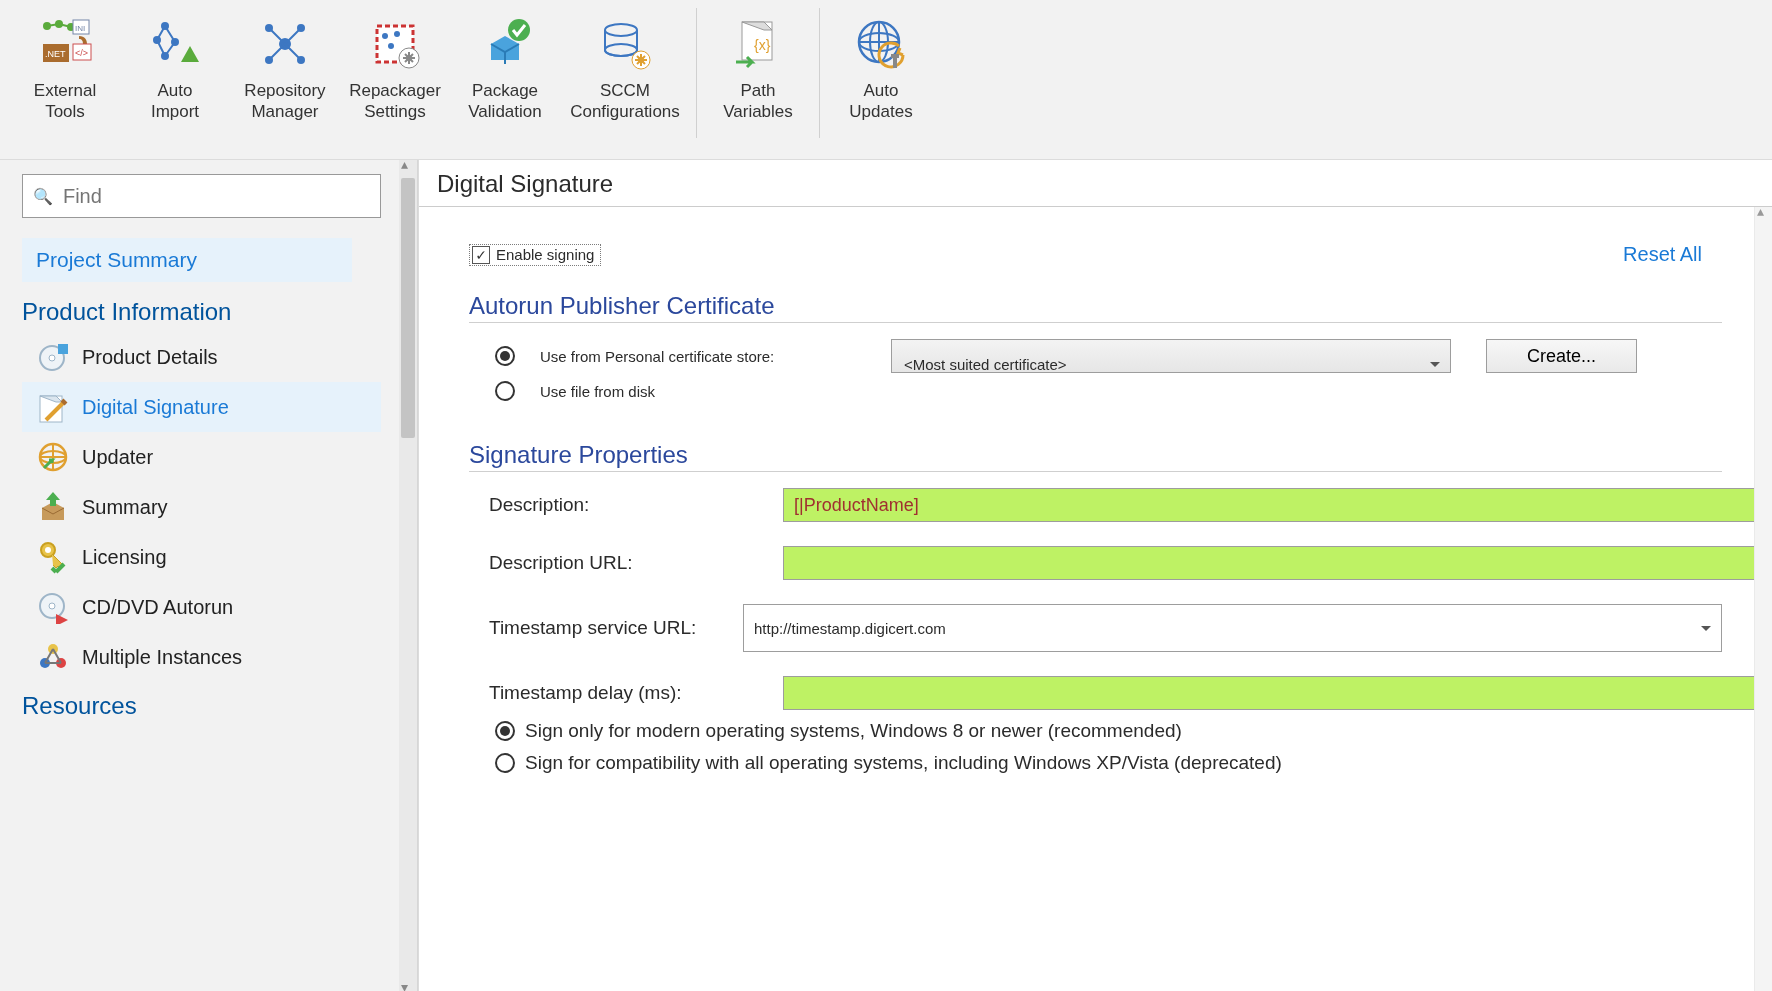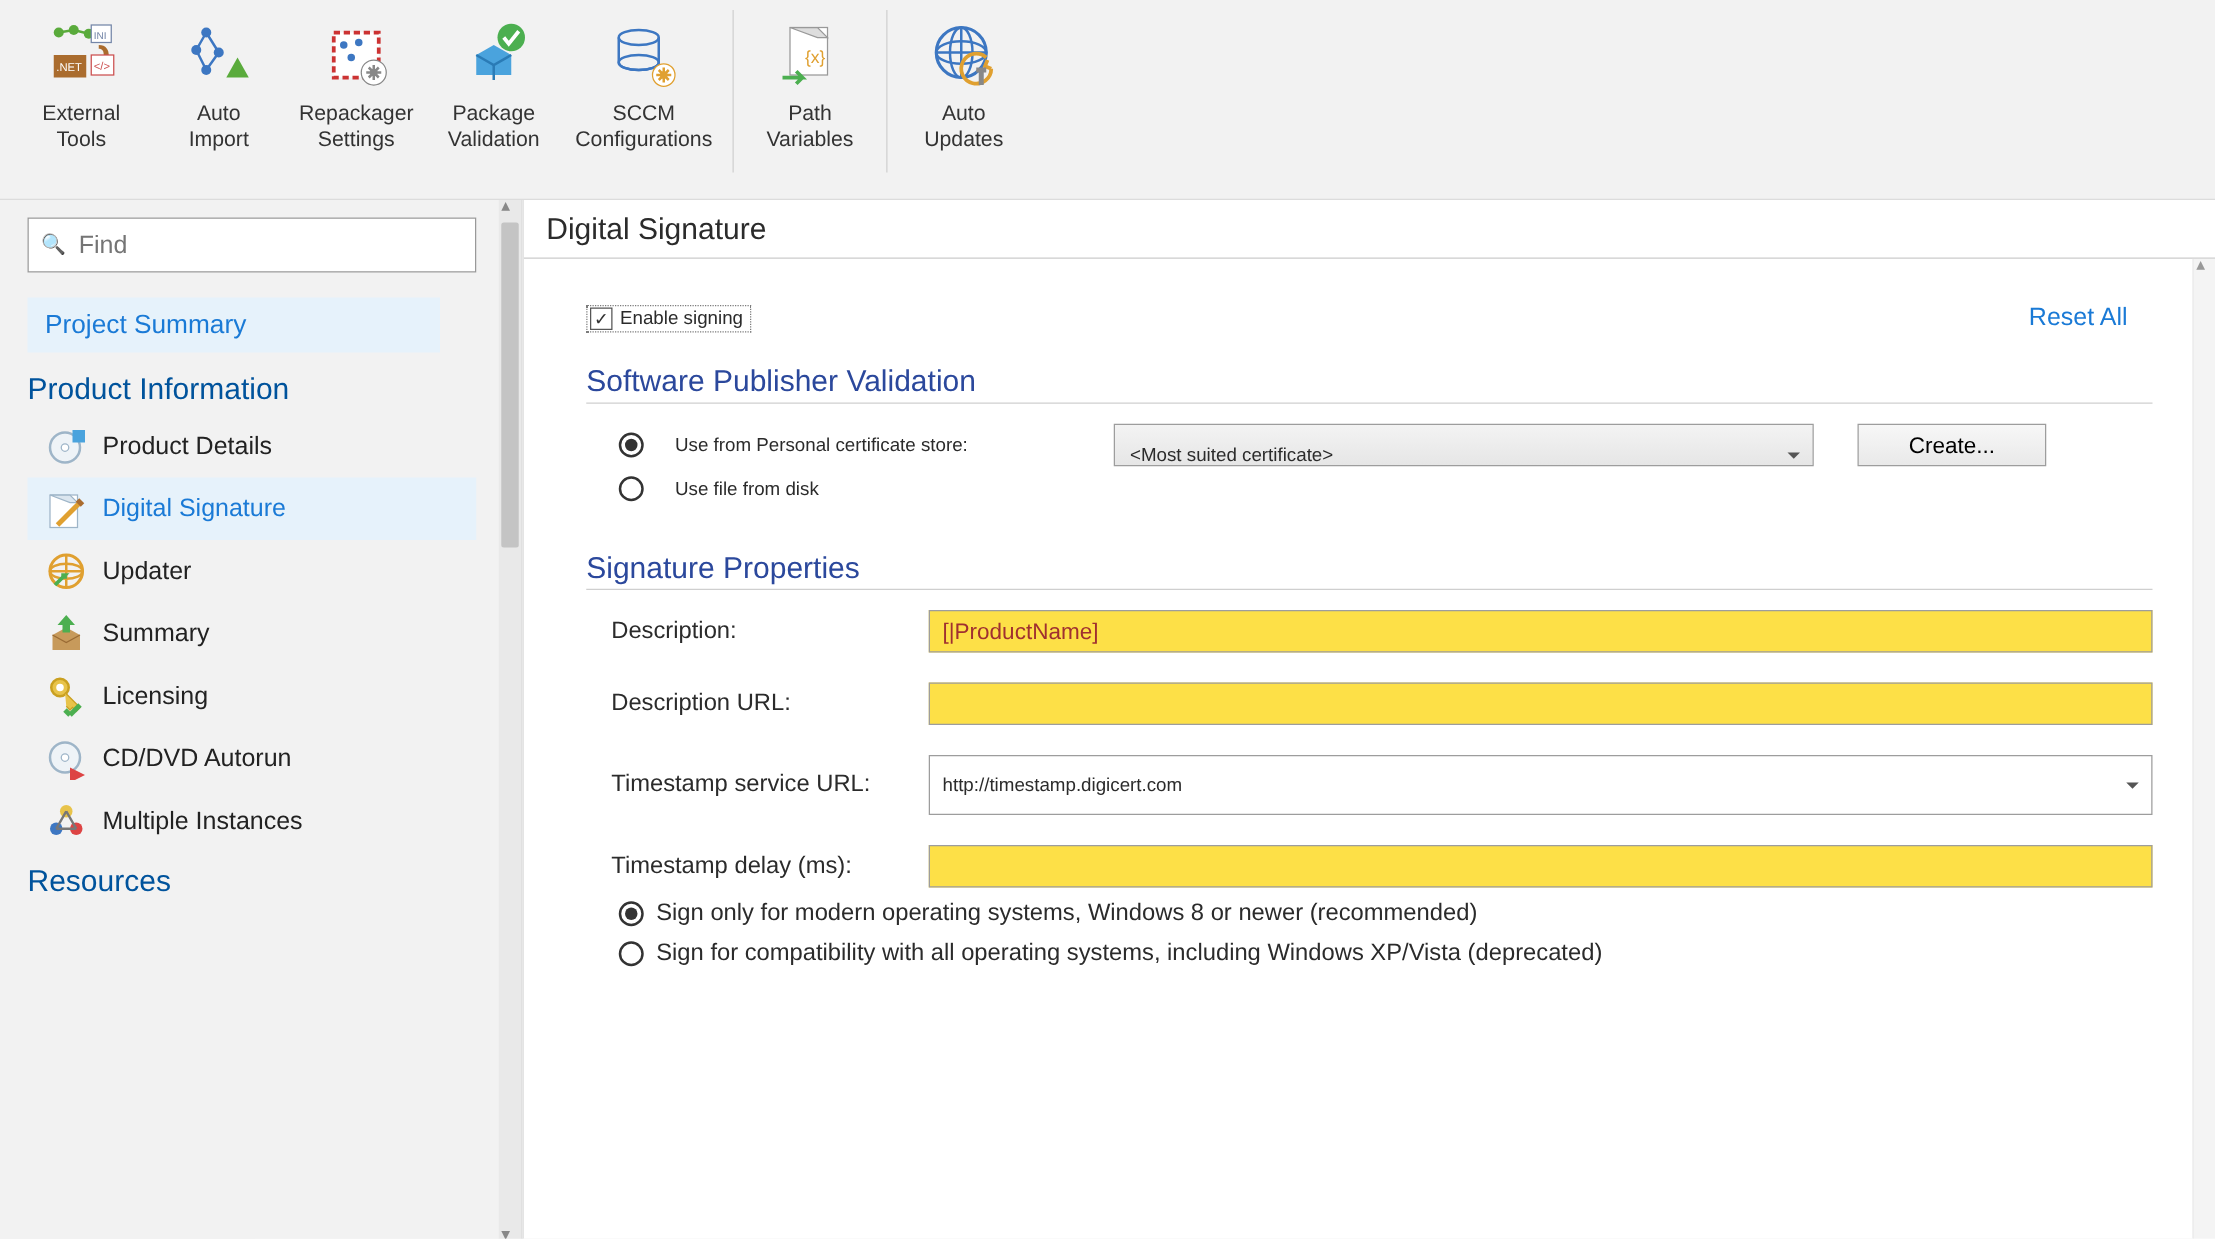--- a/index.html
+++ b/index.html
@@ -251,21 +251,22 @@
     align-items: center;
     gap: 24px;
   }
   .grid label { font-size: 19px; }
   .txt {
     height: 34px;
     border: 1px solid #9d9d9d;
     padding: 0 10px;
     font-size: 18px;
     width: 100%;
-    background:#fde047;
+    background:#bef264;
+    margin-left:40px;
   }
   .txt.red { color: var(--red-var); }
   .select-field {
     height: 48px;
     border: 1px solid #9d9d9d;
     padding: 0 10px;
     display:flex;align-items:center;justify-content:space-between;
     background:#fff;
   }
   .select-field .chev { border: 5px solid transparent; border-top-color:#555; margin-top:5px; }
@@ -308,20 +309,35 @@
             <circle cx="18" cy="40" r="4" fill="#3d77c2"></circle>
           <path d="M18 10 L10 24 M18 10 L28 26 M10 24 L18 40 M28 26 L18 40" stroke="#3d77c2" stroke-width="2"></path>
           <path d="M34 46 L52 46 L43 30 Z" fill="#5aab3c"></path>
         </svg>
       </div>
       <div class="tool-label">Auto<br>Import</div>
     </div>
     <div class="tool-btn">
       <div class="icon-box">
         <svg width="56" height="56" viewBox="0 0 56 56">
+          <circle cx="28" cy="28" r="6" fill="#3d77c2"></circle>
+          <g fill="#3d77c2">
+              <circle cx="12" cy="12" r="4"></circle>
+              <circle cx="44" cy="12" r="4"></circle>
+              <circle cx="12" cy="44" r="4"></circle>
+              <circle cx="44" cy="44" r="4"></circle>
+            </g>
+          <path d="M28 28 L12 12 M28 28 L44 12 M28 28 L12 44 M28 28 L44 44" stroke="#3d77c2" stroke-width="2"></path>
+        </svg>
+      </div>
+      <div class="tool-label">Repository<br>Manager</div>
+    </div>
+    <div class="tool-btn">
+      <div class="icon-box">
+        <svg width="56" height="56" viewBox="0 0 56 56">
           <rect x="10" y="10" width="36" height="36" fill="#fff" stroke="#c33" stroke-width="3" stroke-dasharray="5,3"></rect>
           <circle cx="18" cy="20" r="3" fill="#3d77c2"></circle>
             <circle cx="30" cy="18" r="3" fill="#3d77c2"></circle>
             <circle cx="24" cy="30" r="3" fill="#3d77c2"></circle>
           <circle cx="42" cy="42" r="10" fill="#fff" stroke="#888"></circle>
             <path d="M42 36 v12 M36 42 h12 M38 38 l8 8 M46 38 l-8 8" stroke="#888" stroke-width="2"></path>
           <circle cx="42" cy="42" r="3" fill="#888"></circle>
         </svg>
       </div>
       <div class="tool-label">Repackager<br>Settings</div>
@@ -495,21 +511,21 @@
       <div class="main-scroll"></div>
 
       <div class="top-row">
         <span class="checkbox">
           <span class="cbx-box">✓</span>
           <span>Enable signing</span>
         </span>
         <span class="reset-link">Reset All</span>
       </div>
 
-      <div class="section-head">Software Publisher Validation</div>
+      <div class="section-head">Autorun Publisher Certificate</div>
 
       <div class="form-row">
         <span class="radio">
             <span class="dot"></span>
           </span>
         <span style="width:300px">Use from Personal certificate store:</span>
         <span class="combo">
           <span>&lt;Most suited certificate&gt;</span>
           <span class="chev"></span>
         </span>

